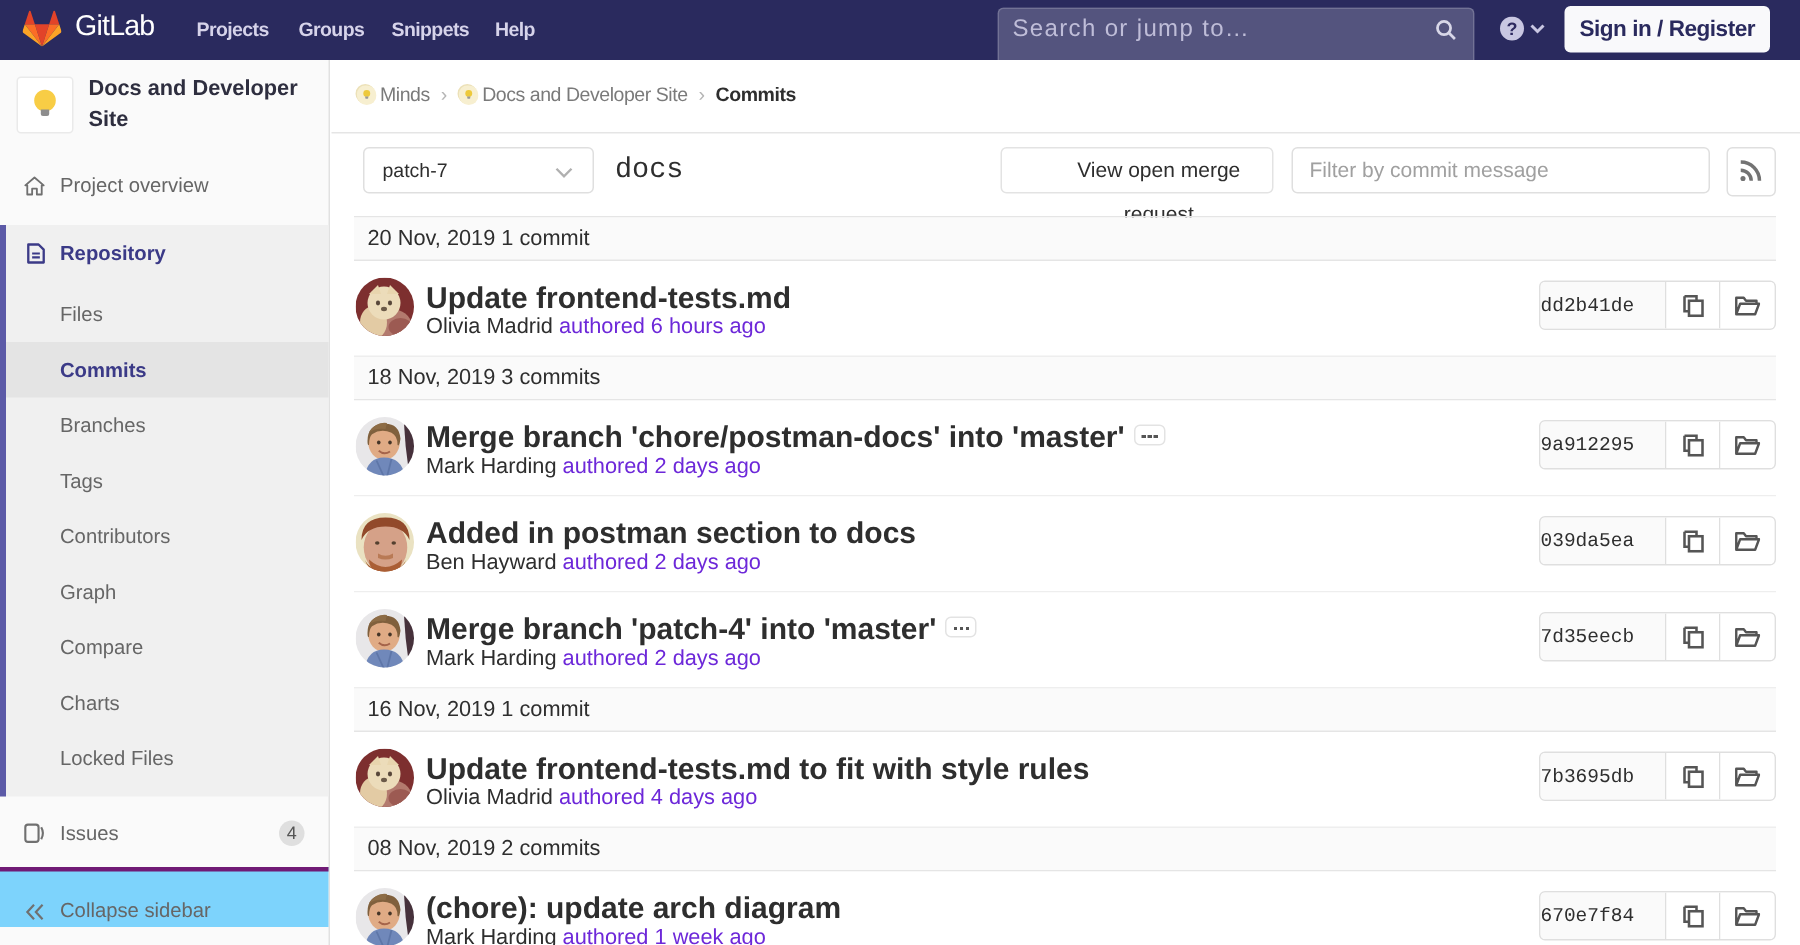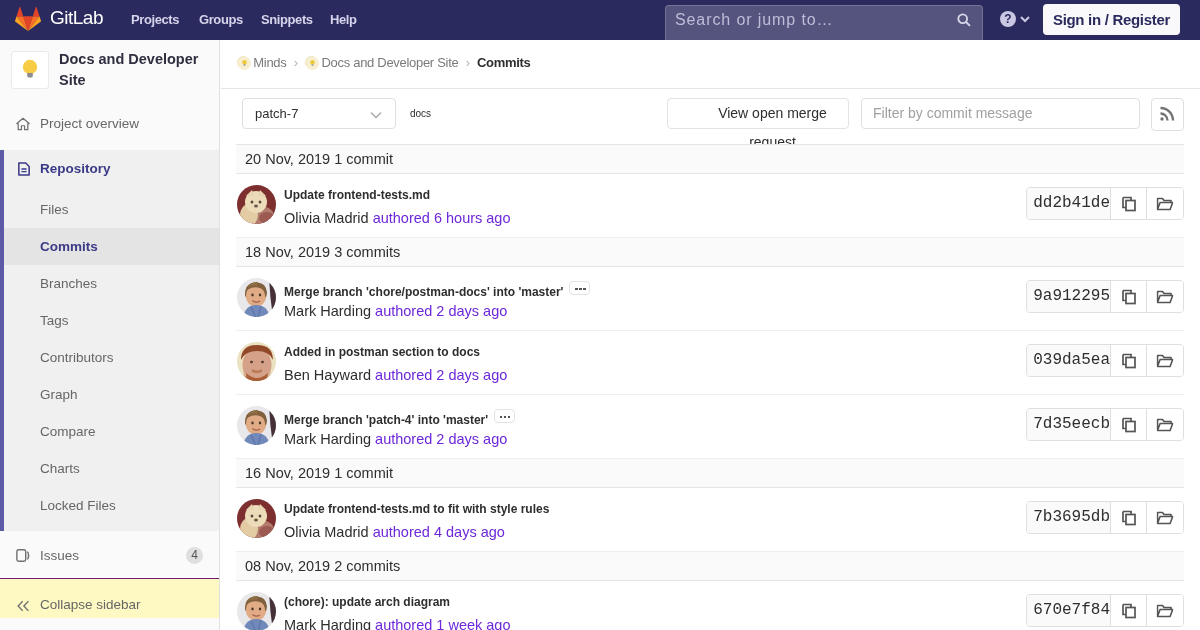--- a/index.html
+++ b/index.html
@@ -30,49 +30,49 @@
   .sideitem svg { position:absolute; left:16px; top:10px; }
   .section { position:absolute; left:0; top:110px; width:219px; height:381px; background:#f0f0f0; }
   .section .bar { position:absolute; left:0; top:0; width:4px; height:381px; background:#5c5aa7; z-index:3; }
   .subitem { position:absolute; left:0; width:219px; height:37px; line-height:37px; color:#666;
     font-size:13.5px; padding-left:40px; }
   .active-sub { background:#e4e4e4; color:#3b3a87; font-weight:700; }
   .repo-head { position:absolute; left:0; top:0; width:219px; height:37px; line-height:37px;
     color:#3b3a87; font-size:13.5px; font-weight:700; }
   .badge { position:absolute; left:186px; top:10px; width:17px; height:17px; background:#dfdfdf;
     border-radius:9px; color:#555; font-size:12px; font-weight:400; text-align:center; line-height:17px; }
-  .collapse-row { position:absolute; left:0; top:538px; width:219px; height:40px; border-top:1px solid #701a75;
-    background:#fef9c3; }
+  .collapse-row { position:absolute; left:0; top:538px; width:219px; height:40px; border-top:3px solid #701a75;
+    background:#7dd3fc; }
 
   
   .content { position:absolute; left:221px; top:40px; width:979px; height:514px; background:#fff; }
   .crumbbar { position:absolute; left:0; top:0; width:979px; height:49px; border-bottom:1px solid #e5e5e5; }
   .crumb { color:#7a7a7a; font-size:13px; letter-spacing:-0.3px; }
   .crumb-avatar { display:inline-block; width:13px; height:13px; border-radius:50%; background:#f7efd0;
     border:1px solid #ece1b8; vertical-align:-3px; }
   .ctrl-row { position:absolute; left:0; top:49px; width:979px; height:55px; }
   .select { position:absolute; left:21px; top:9px; width:154px; height:31px; border:1px solid #dfdfdf;
     border-radius:4px; background:#fff; font-size:13px; color:#2e2e2e; line-height:29px; padding-left:12px; }
   .btn { border:1px solid #e3e3e3; border-radius:4px; background:#fff; color:#2e2e2e; font-size:15px; }
 
   
   .commitlist { position:absolute; left:15px; top:104px; width:948px; }
   .datehead { height:29px; background:#fafafa; border-bottom:1px solid #e5e5e5;
     font-size:14.5px; color:#2e2e2e; line-height:28px; padding-left:9px; }
   .commit { position:relative; height:64px; border-bottom:1px solid #eee; background:#fff; }
   .commitlist { border-top:1px solid #e5e5e5; }
   .commit:last-child { border-bottom:none; }
   .cavatar { position:absolute; left:1px; top:11px; width:39px; height:39px; border-radius:50%; overflow:hidden; }
-  .ctitle { position:absolute; left:48px; top:14px; font-size:12px; font-weight:700; color:#2e2e2e; }
+  .ctitle { position:absolute; left:48px; top:14px; font-size:20px; font-weight:700; color:#2e2e2e; }
   .cauthor { position:absolute; left:48px; top:36px; font-size:14.5px; color:#2e2e2e; }
   .cauthor .dim { color:#6d28d9; }
   .shagroup { position:absolute; right:0; top:13px; height:33px; border:1px solid #dfdfdf; border-radius:4px;
     display:flex; overflow:hidden; }
-  .shalabel { width:84px; background:#fafafa; border-right:1px solid #dfdfdf; text-align:right;
-    font-family:"Liberation Mono", monospace; font-size:16px; color:#2e2e2e; line-height:31px; }
+  .shalabel { width:84px; background:#fafafa; border-right:1px solid #dfdfdf; text-align:left;
+    font-family:"Liberation Mono", monospace; font-size:13px; color:#2e2e2e; line-height:31px; }
   .shabtn { width:36px; background:#fff; border-right:1px solid #dfdfdf; position:relative; }
   .shabtn:last-child { border-right:none; }
   .shabtn svg { position:absolute; left:50%; top:50%; transform:translate(-50%,-50%); }
   .ellipsisbtn { display:inline-block; margin-left:6px; width:21px; height:14px; border:1px solid #e3e3e3;
     border-radius:4px; background:#fff; vertical-align:1px; position:relative; }
   .ellipsisbtn i { position:absolute; top:5.5px; width:2.6px; height:2.6px; background:#555; }
 </style>
 </head>
 <body>
 
@@ -178,21 +178,21 @@
       <span style="color:#2e2e2e; font-weight:700;">Commits</span>
     </div>
   </div>
 
   <div class="ctrl-row">
     <div class="select">patch-7
       <svg width="12" height="8" viewBox="0 0 12 8" style="position:absolute; right:13px; top:12px;">
         <path d="M1 1.5 l5 5 5-5" fill="none" stroke="#b0b0b0" stroke-width="1.6"></path>
       </svg>
     </div>
-    <div style="position:absolute; left:189px; top:9px; height:31px; line-height:31px; font-size:10px; color:#2e2e2e;">docs</div>
+    <div style="position:absolute; left:189px; top:9px; height:31px; line-height:31px; font-size:19px; color:#2e2e2e;font-family:Liberation Mono, monospace;">docs</div>
     <div class="btn" style="position:absolute; left:446px; top:9px; width:182px; height:31px; text-align:center; line-height:29px; font-size:14px;padding-left:29px;">View open merge request</div>
     <div class="btn" style="position:absolute; left:640px; top:9px; width:279px; height:31px; line-height:29px; padding-left:11px; color:#a0a0a0; border-color:#dfdfdf; font-size:14px;">Filter by commit message</div>
     <div class="btn" style="position:absolute; left:930px; top:9px; width:33px; height:33px; border-color:#dfdfdf;">
       <svg width="16" height="16" viewBox="0 0 16 16" style="margin:7px;">
         <circle cx="3" cy="13" r="1.7" fill="#737373"></circle>
         <path d="M1.5 7.5 a7 7 0 017 7" fill="none" stroke="#737373" stroke-width="2.3"></path>
         <path d="M1.5 2 a12.5 12.5 0 0112.5 12.5" fill="none" stroke="#737373" stroke-width="2.3"></path>
       </svg>
     </div>
   </div>

